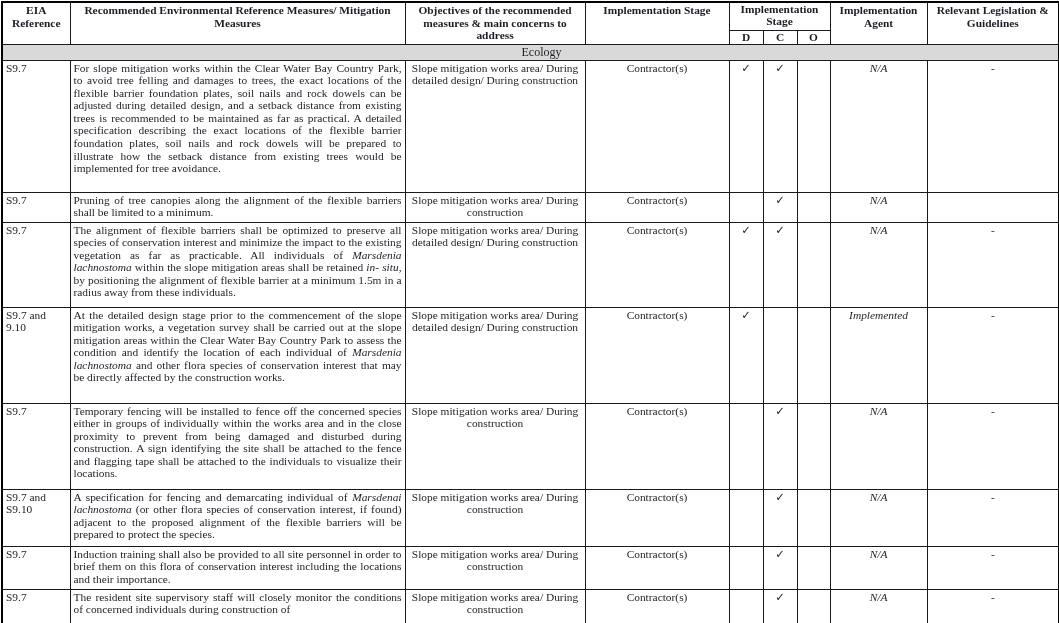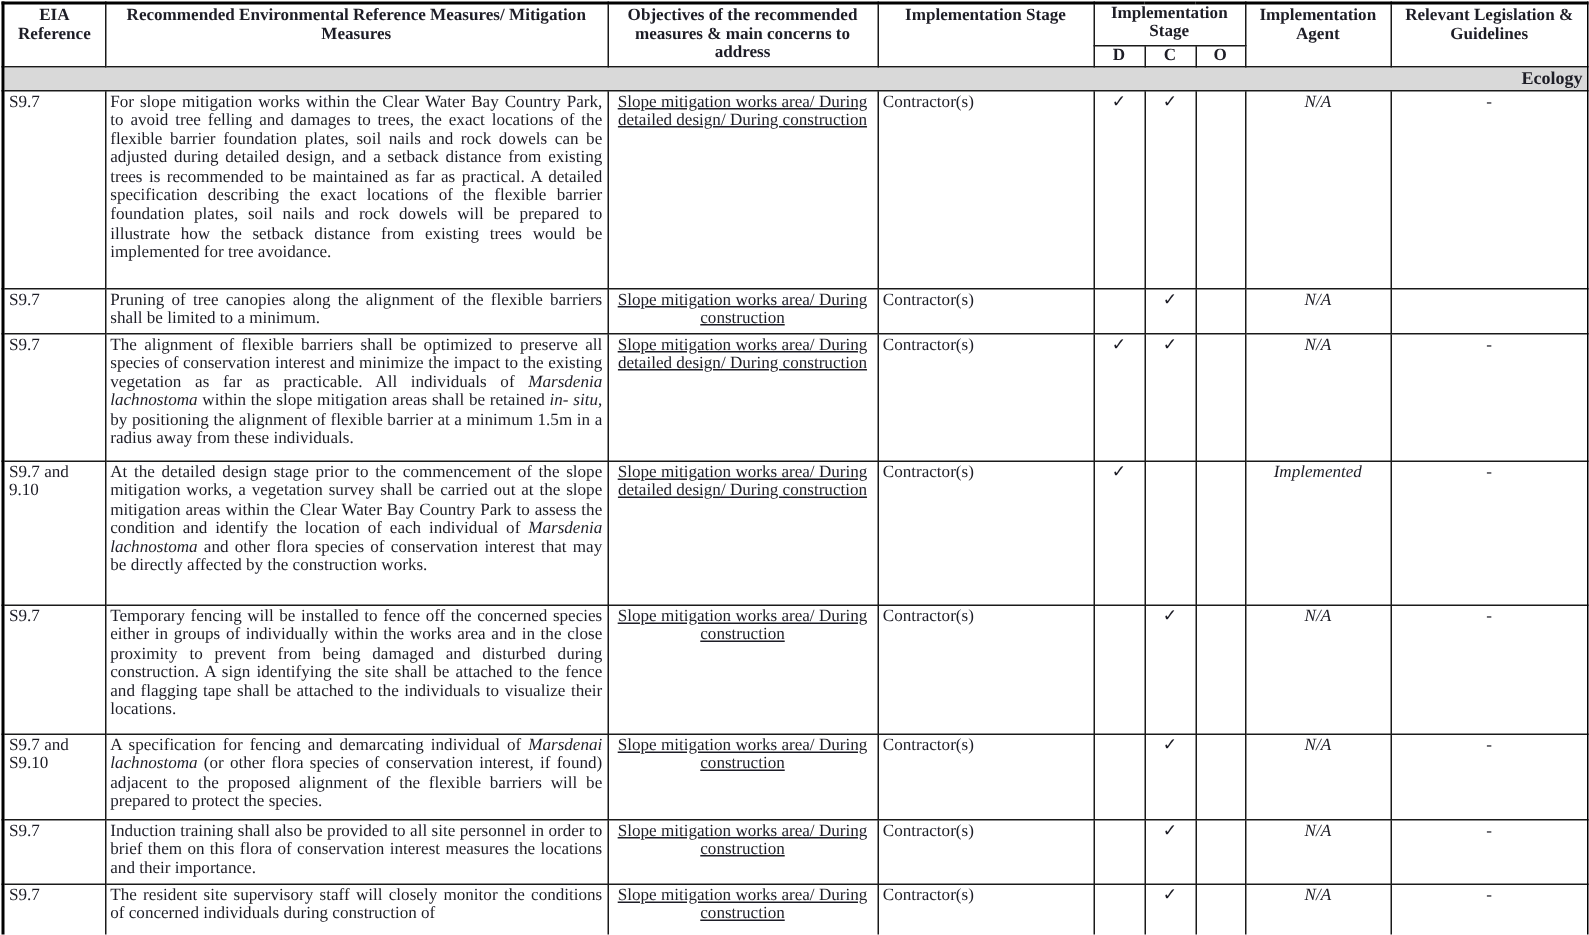--- a/index.html
+++ b/index.html
@@ -41,32 +41,32 @@
     text-align: center;
     vertical-align: middle;
     font-size: 12px;
     line-height: 1.18;
     padding: 1px 2px;
   }
   thead tr.stage-sub th { height: 14px; padding: 0; }
   
   tr.section-row td {
     background: #d9d9d9;
-    font-weight: bold;
-    text-align: right;
+    font-weight: normal;
+    text-align: center;
     font-size: 12px;
     height: 16px;
     vertical-align: middle;
     padding-left: 25px;
   }
   
   td.c-ref       { text-align: left; }
   td.c-measure   { text-align: justify; padding: 1px 4px; }
-  td.c-objectives{ text-align: center; text-decoration: underline; }
-  td.c-agent     { }
+  td.c-objectives{ text-align: center; }
+  td.c-agent     { text-align: center; }
   td.c-stage     { text-align: center; font-size: 12px; padding: 1px 0; }
   td.c-status    { text-align: center; font-style: italic; }
   td.c-leg       { text-align: center; vertical-align: middle; }
   .it { font-style: italic; }
 </style>
 </head>
 <body>
 
 <div class="page">
   <table class="ema">
@@ -163,21 +163,21 @@
     <td class="c-objectives">Slope mitigation works area/ During construction</td>
     <td class="c-agent">Contractor(s)</td>
     <td class="c-stage"></td>
     <td class="c-stage">✓</td>
     <td class="c-stage"></td>
     <td class="c-status">N/A</td>
     <td class="c-leg">-</td>
   </tr>
         <tr style="height: 43px;">
     <td class="c-ref">S9.7</td>
-    <td class="c-measure"><span>Induction training shall also be provided to all site personnel in order to brief them on this flora of conservation interest measures the locations and their importance.</span></td>
+    <td class="c-measure"><span>Induction training shall also be provided to all site personnel in order to brief them on this flora of conservation interest including the locations and their importance.</span></td>
     <td class="c-objectives">Slope mitigation works area/ During construction</td>
     <td class="c-agent">Contractor(s)</td>
     <td class="c-stage"></td>
     <td class="c-stage">✓</td>
     <td class="c-stage"></td>
     <td class="c-status">N/A</td>
     <td class="c-leg">-</td>
   </tr>
         <tr style="height: 60px;">
     <td class="c-ref">S9.7</td>

